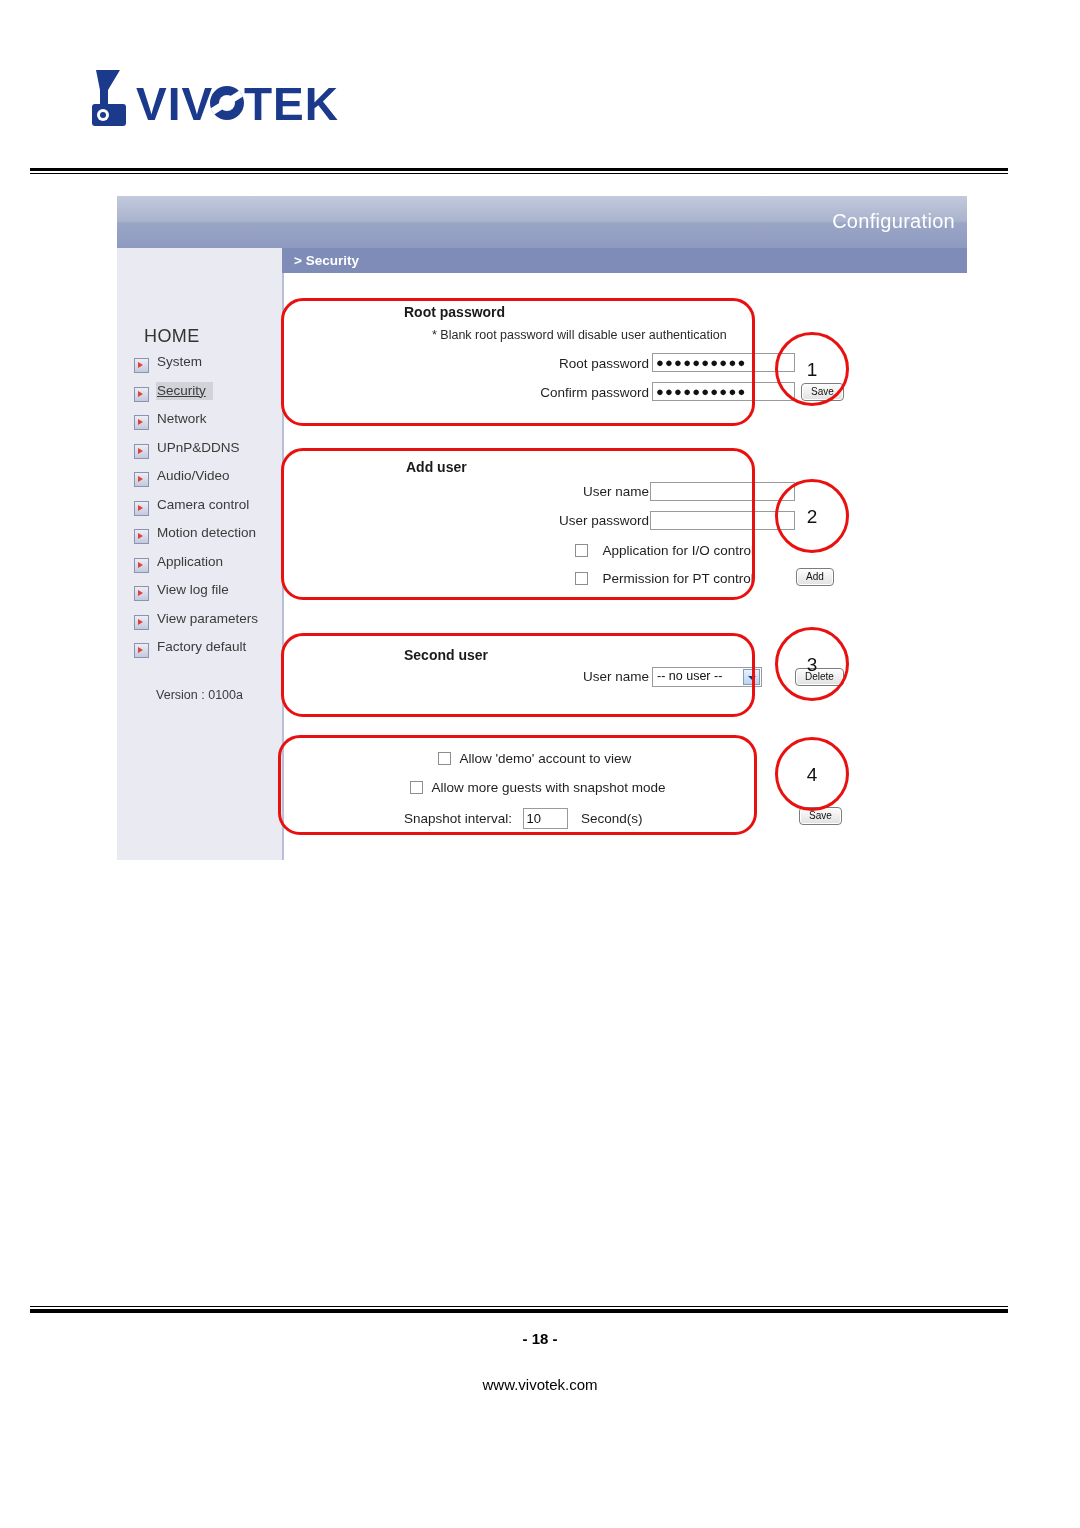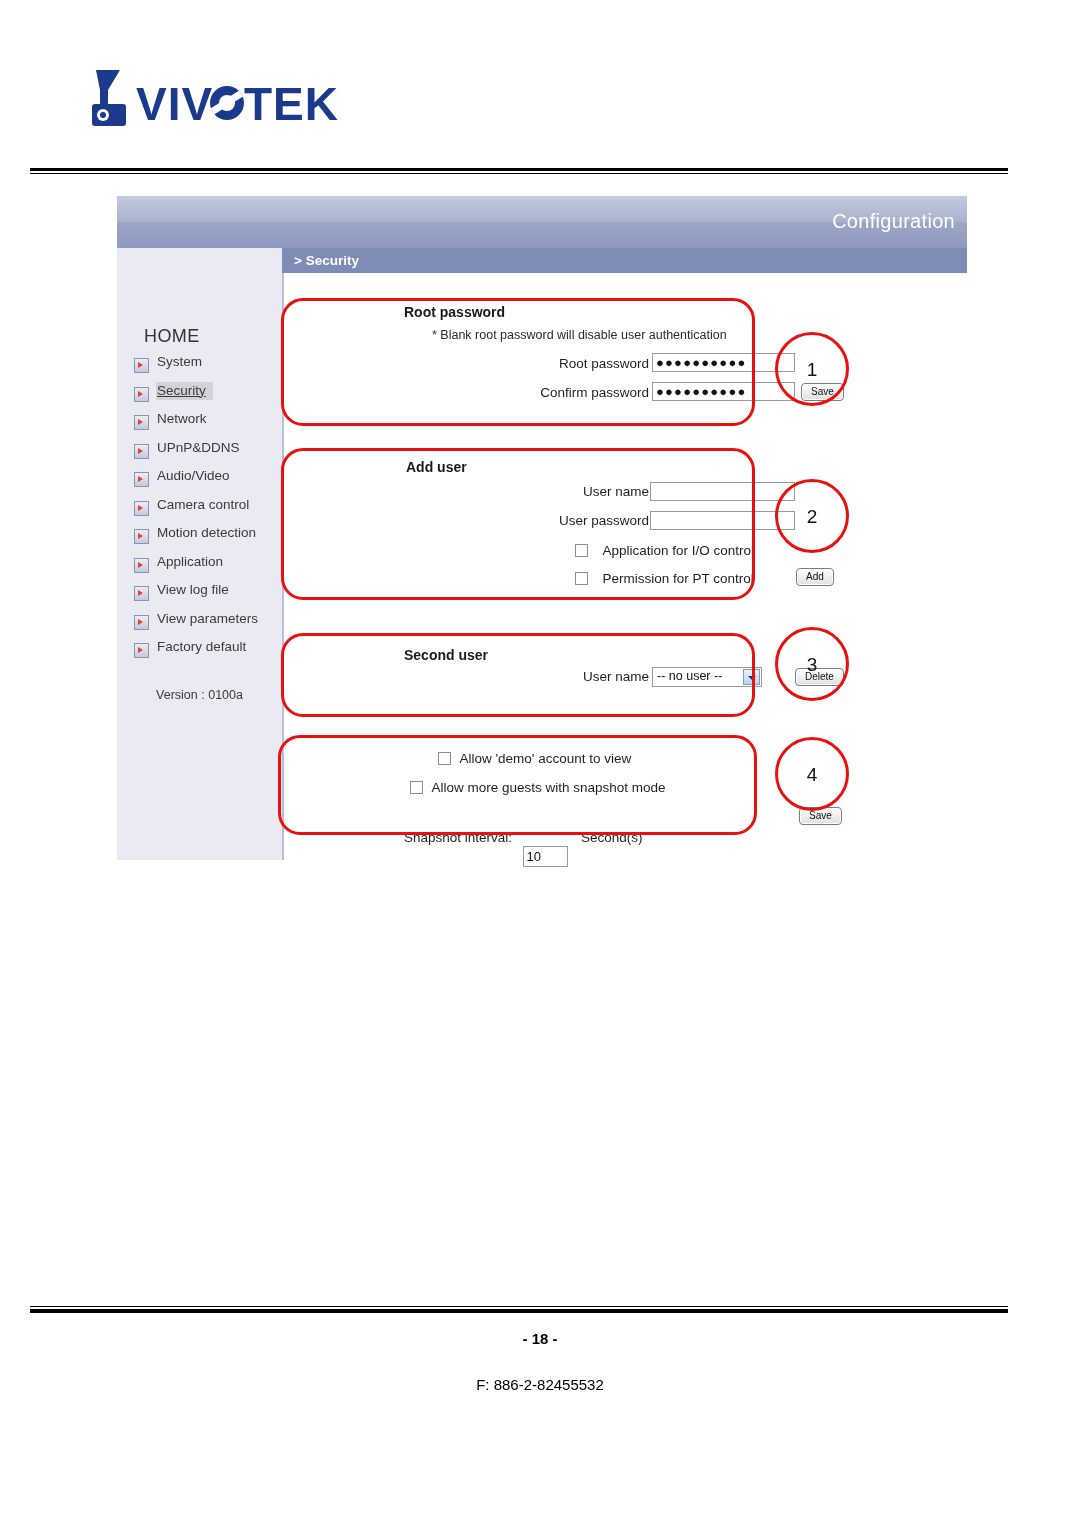--- a/index.html
+++ b/index.html
@@ -444,21 +444,21 @@
     <div class="blk" style="left:126px; top:476px;margin-left:28px;">
       <span class="cbox"></span>
       <span class="cb-label" style="margin-left:4px;">Allow 'demo' account to view</span>
     </div>
     <div class="blk" style="left:126px; top:505px;">
       <span class="cbox"></span>
       <span class="cb-label" style="margin-left:4px;">Allow more guests with snapshot mode</span>
     </div>
     <div class="blk" style="left:120px; top:535px;">
       <span class="cb-label">Snapshot interval:</span>
-      <span class="txt" style="display:inline-block; width:45px; height:21px; line-height:19px; margin-left:6px; vertical-align:middle; font-size:13px;margin-top:38px;">10</span>
+      <span class="txt" style="display:inline-block; width:45px; height:21px; line-height:19px; margin-left:6px; vertical-align:middle; font-size:13px;">10</span>
       <span class="cb-label" style="margin-left:9px;">Second(s)</span>
     </div>
     <div class="blk" style="left:515px; top:532px;">
       <span class="btn">Save</span>
     </div>
 
   </div>
 </div>
 
 <div class="redbox" style="left:281px; top:298px; width:474px; height:128px;"></div>
@@ -470,14 +470,14 @@
 <div class="callout" style="left:775px; top:479px;">2</div>
 <div class="callout" style="left:775px; top:627px;">3</div>
 <div class="callout" style="left:775px; top:737px;">4</div>
 
 <div class="rule-bottom">
   <div class="thin"></div>
   <div class="thick"></div>
 </div>
 <div class="page-num">- 18 -</div>
 <div class="footer-lines">
-  <div>F: 886-2-82455532</div>
+  <div>www.vivotek.com</div>
 </div>
 
 </body></html>

